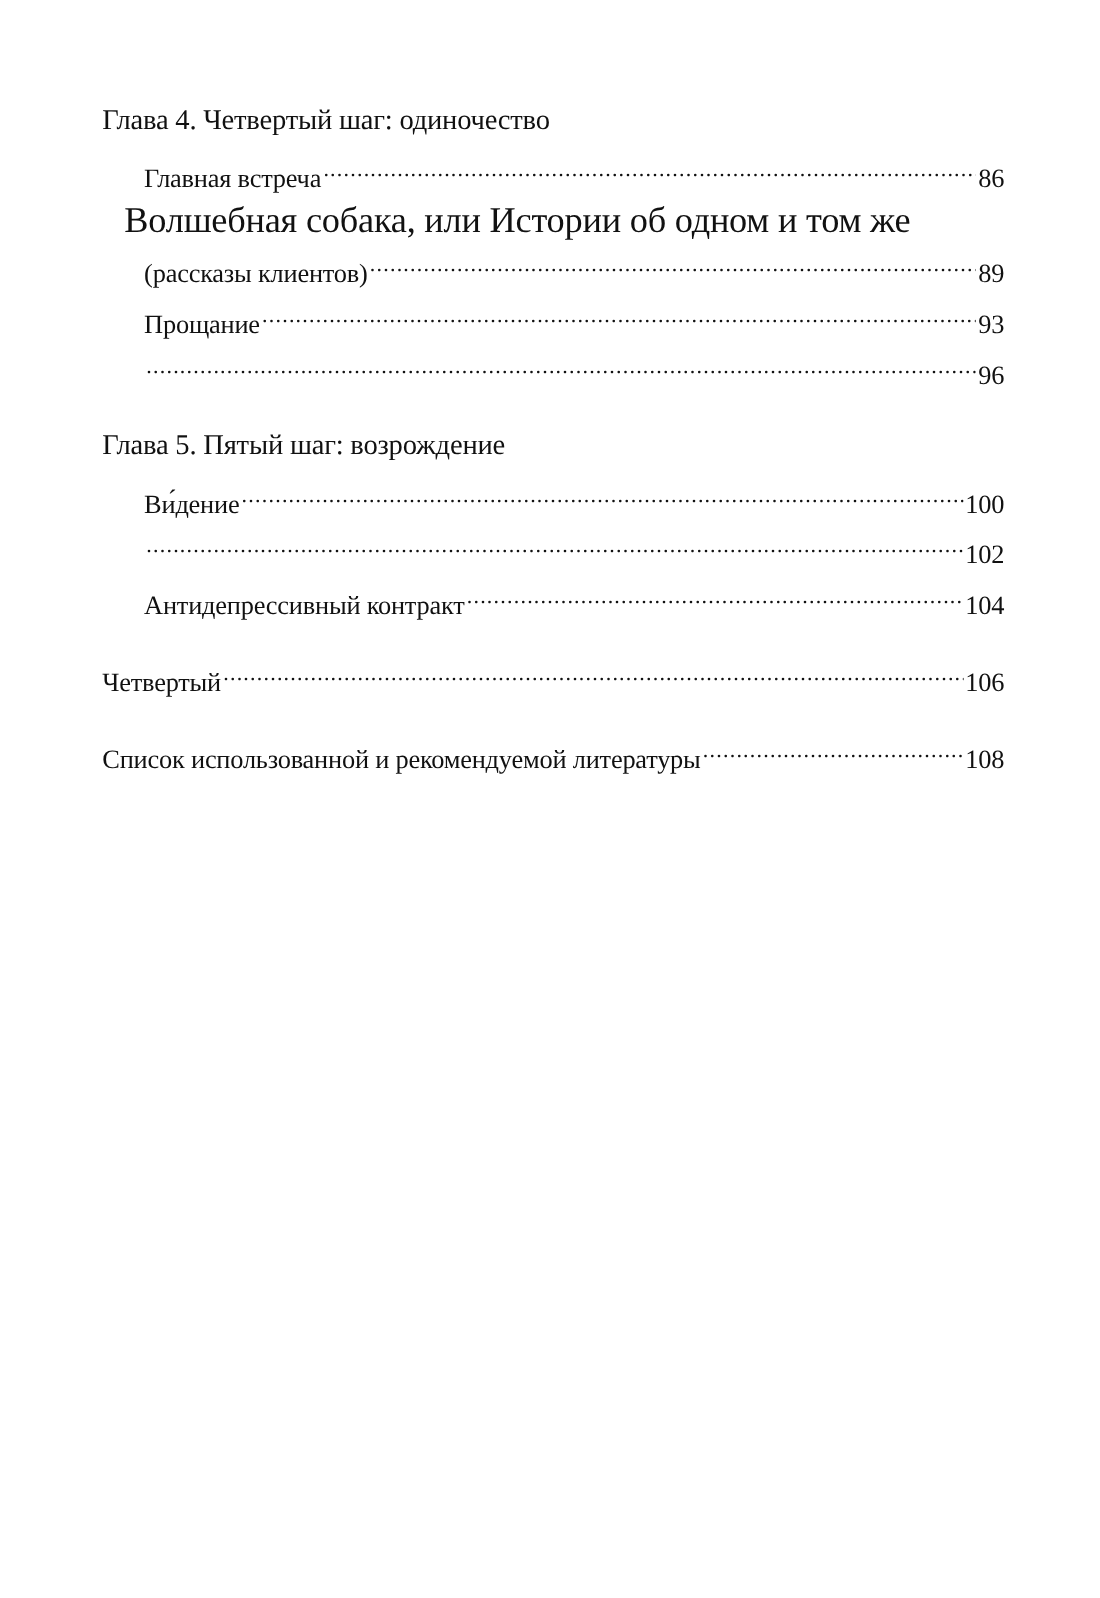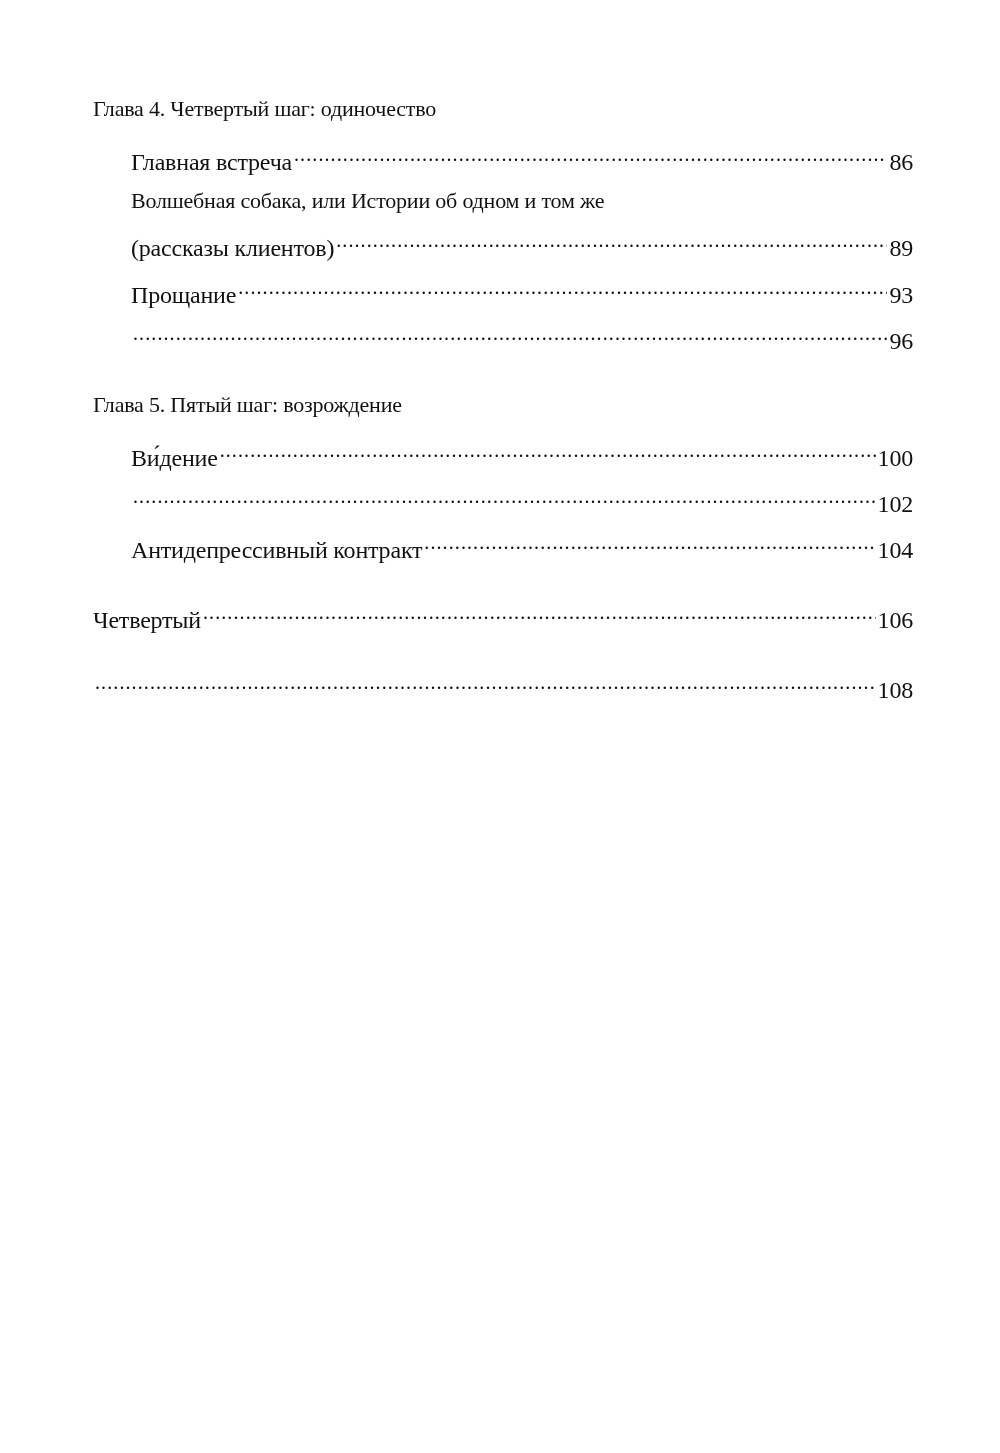--- a/index.html
+++ b/index.html
@@ -7,21 +7,21 @@
     width: 1000px; height: 1453px;
     background: #ffffff;
     font-family: "Liberation Serif", serif;
     color: #111111;
     position: relative;
     overflow: hidden;
   }
   .toc { position: absolute; left: 93px; top: 0; width: 820px; }
   .chapter {
     position: absolute; left: 0;
-    font-size: 22px; line-height: 30px; white-space: nowrap;
+    font-size: 26px; line-height: 30px; white-space: nowrap;
     letter-spacing: -0.2px;
   }
   .entry {
     position: absolute;
     display: flex; align-items: baseline;
     font-size: 24px; line-height: 30px; white-space: nowrap;
     letter-spacing: -0.2px;
   }
   .entry.sub { left: 38px; width: 782px; }
   .entry.top { left: 0; width: 820px; }
@@ -29,21 +29,21 @@
   .entry .leader {
     flex: 1 1 auto; overflow: hidden; margin: 0 2px;
     position: relative; height: 30px;
   }
   .entry .leader::after {
     content: "..............................................................................................................................................................................................................................";
     position: absolute; left: 0; bottom: 6px;
     font-size: 20px; letter-spacing: 1.1px; line-height: 1;
   }
   .entry .page { flex: 0 0 auto; text-align: right; }
-  .plain { position: absolute; left: 38px; font-size: 22px; line-height: 30px; white-space: nowrap; letter-spacing: -0.2px; }
+  .plain { position: absolute; left: 20px; font-size: 33px; line-height: 30px; white-space: nowrap; letter-spacing: -0.2px; }
 </style>
 </head>
 <body>
 
 <div class="toc">
 
   <div class="chapter" style="top:94px">Глава 4. Четвертый шаг: одиночество</div>
 
   <div class="entry sub" style="top:140px">
     <span class="title">Главная встреча</span>
@@ -88,17 +88,18 @@
     <span class="page">104</span>
   </div>
 
   <div class="entry top" style="top:598px">
     <span class="title">Четвертый</span>
     <span class="leader"></span>
     <span class="page">106</span>
   </div>
 
   <div class="entry top" style="top:668px">
+    <span class="title">Список использованной и рекомендуемой литературы</span>
     <span class="leader"></span>
     <span class="page">108</span>
   </div>
 
 </div>
 
 </body></html>

